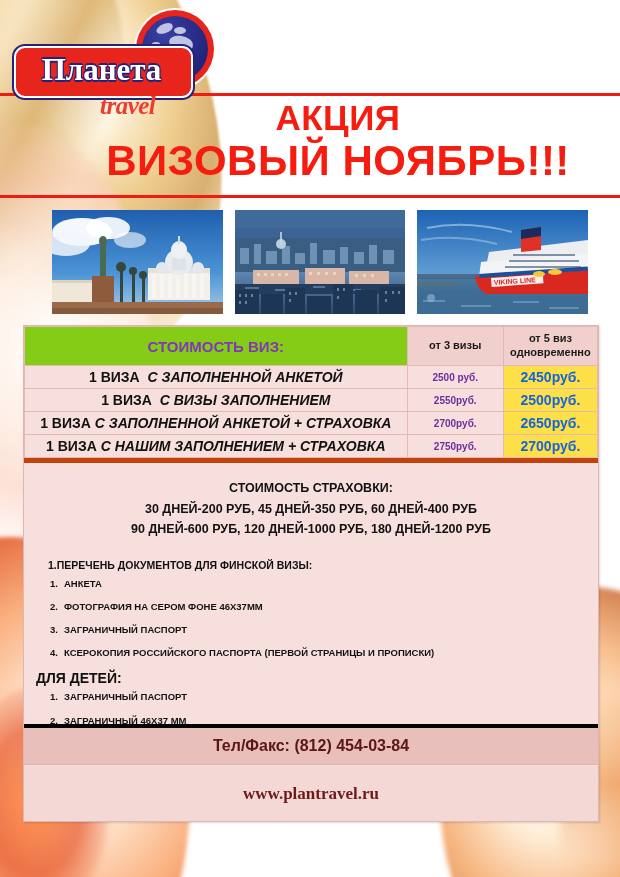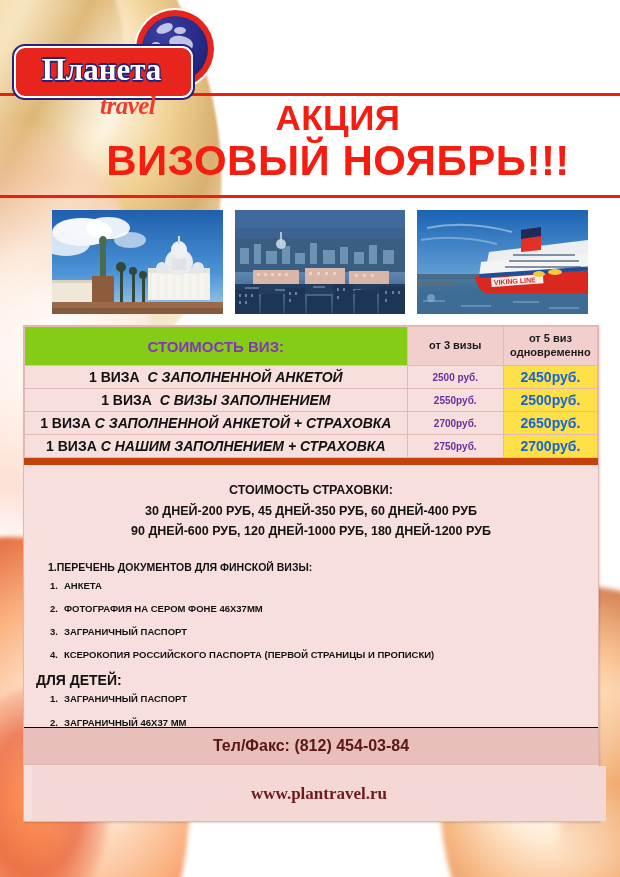--- a/index.html
+++ b/index.html
@@ -340,21 +340,21 @@
     background: #fde047;
     color: #1763d8;
     font-size: 14px;
     font-weight: bold;
     text-align: center;
     vertical-align: middle;
   }
 
   
   .insurance {
-    border-top: 7px solid #c2410c;
+    border-top: 5px solid #c2410c;
     padding: 16px 10px 10px 10px;
     text-align: center;
     color: #111111;
     font-size: 12.5px;
     font-weight: bold;
     line-height: 1.55;
   }
   .insurance .ins-title { margin-bottom: 2px; }
 
   
@@ -393,32 +393,32 @@
   .docs-list.kids li { margin-bottom: 13px; }
 
   
   .bar-phone {
     position: absolute;
     left: 0;
     bottom: 56px;
     width: 100%;
     height: 36px;
     background: #e8bfbb;
-    border-top: 1px solid #000000;
+    border-top: 4px solid #000000;
     border-bottom: 1px solid #dfb7b2;
     display: flex;
     align-items: center;
     justify-content: center;
     color: #5b1616;
     font-size: 16px;
     font-weight: bold;
   }
   .bar-site {
     position: absolute;
-    left: 8px;
+    left: 0;
     bottom: 0;
     width: 100%;
     height: 55px;
     background: #f4d8d5;
     display: flex;
     align-items: center;
     justify-content: center;
     font-family: "Liberation Serif", serif;
     color: #6d1a1a;
     font-size: 17px;

